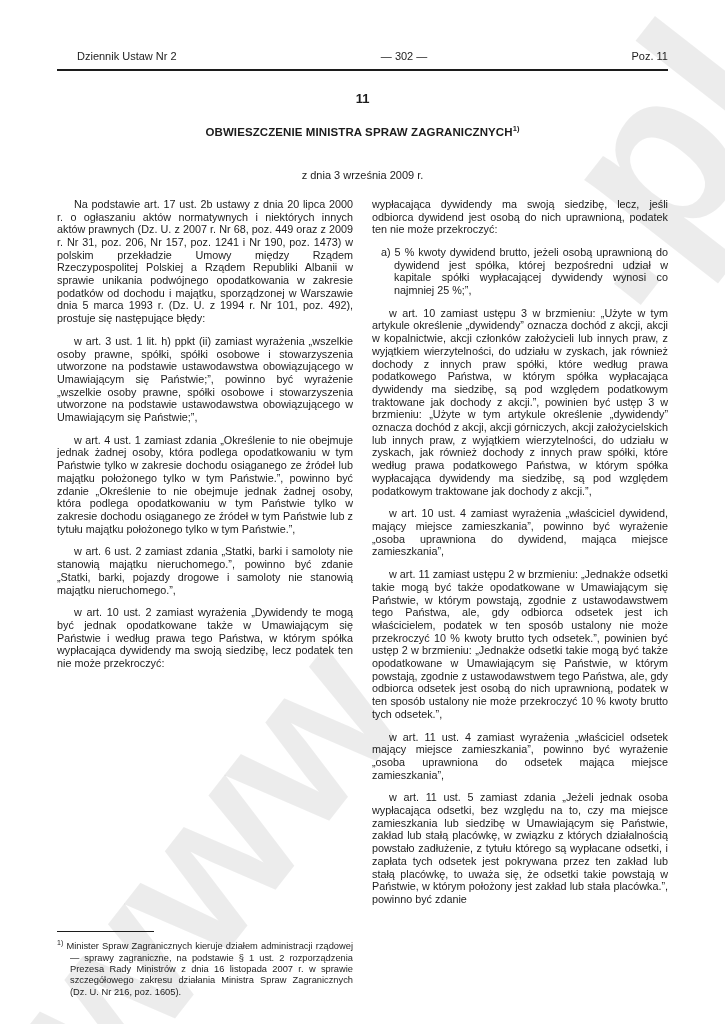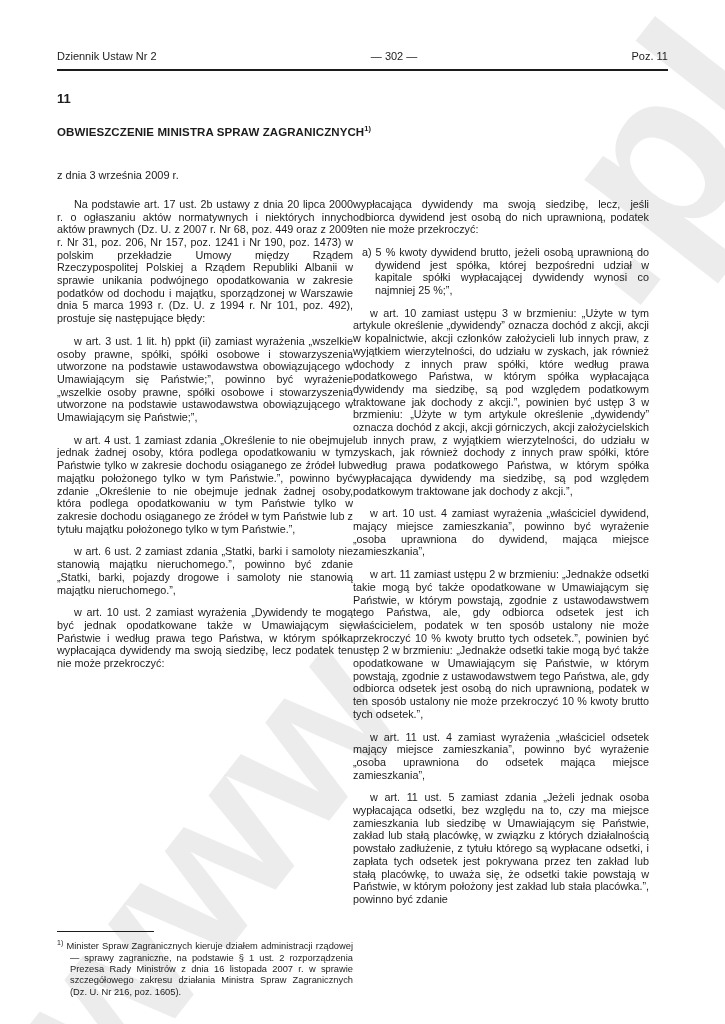--- a/index.html
+++ b/index.html
@@ -37,38 +37,39 @@
     bottom: 40px; left: -40px;
     transform: rotate(-52deg);
     transform-origin: center;
   }
   
   .running-head {
     display: flex;
     justify-content: space-between;
     align-items: baseline;
     font-size: 11px;
-    position: relative; z-index: 1;
+    position: relative; z-index: 1; margin-left: 20px;
   }
   .head-rule {
     border: none;
     border-top: 2px solid #1c1c1c;
     margin-top: 7px;
     position: relative; z-index: 1;
   }
   
-  .title-block { position: relative; z-index: 1; }
+  .title-block { text-align: center; position: relative; z-index: 1; }
   .item-number { font-size: 13px; font-weight: bold; margin-top: 20px; }
   .doc-heading { font-size: 11.5px; font-weight: bold; margin-top: 18px; letter-spacing: 0.1px; }
   .doc-heading sup { font-size: 7.5px; }
   .doc-date { font-size: 11px; margin-top: 31px; }
   .doc-subject { font-size: 11px; font-weight: bold; margin-top: 17px; }
   
   .columns {
     display: flex;
+    gap: 19px;
     margin-top: 17px;
     font-size: 10.8px;
     line-height: 12.7px;
     text-align: justify;
     position: relative; z-index: 1;
     height: 800px;
   }
   .col { width: 296px; display: flex; flex-direction: column; }
   .col p { margin-bottom: 10px; }
   .col p.para { text-indent: 17px; }

